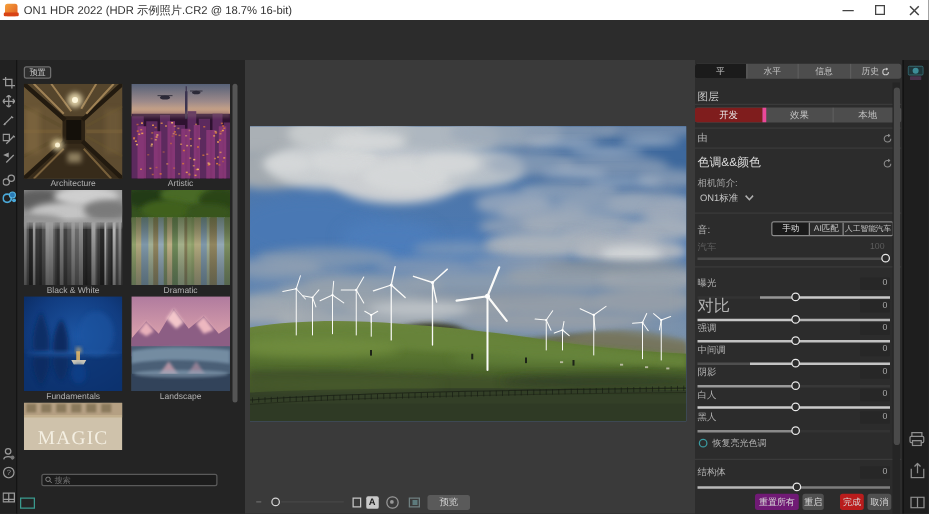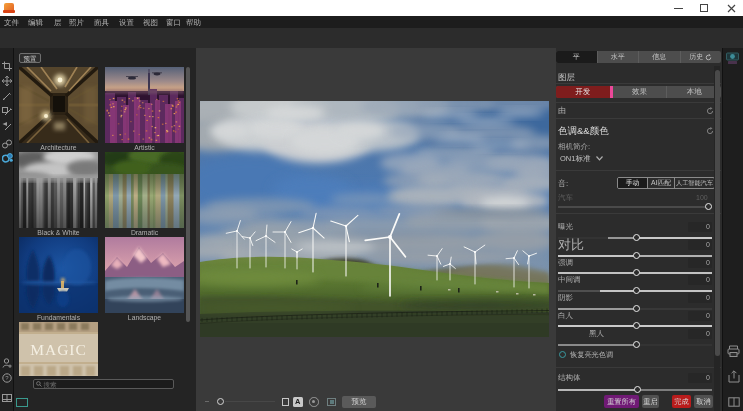--- a/index.html
+++ b/index.html
@@ -3,36 +3,26 @@
 <style>
 *{margin:0;padding:0;box-sizing:border-box}
 body{width:743px;height:411px;overflow:hidden;font-family:"Liberation Sans",sans-serif;background:#2c2c2c}
 .abs{position:absolute}
 #app{position:relative;width:743px;height:411px;overflow:hidden}
 </style></head><body>
 <div id="app">
 <div class="abs" style="left:0;top:0;width:743px;height:16px;background:#fff">
       <div class="abs" style="left:4px;top:3px;width:10px;height:10px;border-radius:2px;background:linear-gradient(135deg,#f5a23c,#e05a20)"></div>
       <div class="abs" style="left:3px;top:10px;width:12px;height:2.5px;background:#d84315;border-radius:1px"></div>
+      <div class="abs" style="left:19px;top:2px;font-size:9px;line-height:12px;color:#333;white-space:nowrap">ON1 HDR 2022 (HDR 示例照片.CR2 @ 18.7% 16-bit)</div>
       <div class="abs" style="left:674px;top:7.5px;width:9px;height:1.4px;background:#444"></div>
       <div class="abs" style="left:700px;top:4px;width:7.5px;height:7.5px;border:1.2px solid #444"></div>
       <svg class="abs" style="left:727px;top:3.5px" width="9" height="9" viewBox="0 0 9 9">
         <path d="M1,1 L8,8 M8,1 L1,8" stroke="#444" stroke-width="1.2"></path>
       </svg>
-    </div>
-    <div class="abs" style="left:0;top:16px;width:743px;height:12px;background:#1d1d1d">
-      <span class="abs" style="left:4px;top:2px;font-size:7.5px;line-height:9px;color:#b2b2b2">文件</span>
-      <span class="abs" style="left:28px;top:2px;font-size:7.5px;line-height:9px;color:#b2b2b2">编辑</span>
-      <span class="abs" style="left:54px;top:2px;font-size:7.5px;line-height:9px;color:#b2b2b2">层</span>
-      <span class="abs" style="left:69px;top:2px;font-size:7.5px;line-height:9px;color:#b2b2b2">照片</span>
-      <span class="abs" style="left:94px;top:2px;font-size:7.5px;line-height:9px;color:#b2b2b2">面具</span>
-      <span class="abs" style="left:119px;top:2px;font-size:7.5px;line-height:9px;color:#b2b2b2">设置</span>
-      <span class="abs" style="left:143px;top:2px;font-size:7.5px;line-height:9px;color:#b2b2b2">视图</span>
-      <span class="abs" style="left:166px;top:2px;font-size:7.5px;line-height:9px;color:#b2b2b2">窗口</span>
-      <span class="abs" style="left:186px;top:2px;font-size:7.5px;line-height:9px;color:#b2b2b2">帮助</span>
     </div>
     <div class="abs" style="left:0;top:48px;width:14px;height:363px;background:#212121;border-right:1px solid #111">
       <svg style="position:absolute;left:2px;top:13px" width="10" height="10" viewBox="0 0 10 10">
         <path d="M2.5,0.5 L2.5,7.5 L10,7.5 M0,2.5 L7.5,2.5 L7.5,10" stroke="#9a9a9a" fill="none" stroke-width="1"></path>
       </svg>
       <svg style="position:absolute;left:2px;top:28px" width="10" height="10" viewBox="0 0 10 10">
         <path d="M5,0.5 L5,9.5 M0.5,5 L9.5,5 M3.2,1.8 L5,0.2 L6.8,1.8 M3.2,8.2 L5,9.8 L6.8,8.2 M1.8,3.2 L0.2,5 L1.8,6.8 M8.2,3.2 L9.8,5 L8.2,6.8" stroke="#9a9a9a" fill="none" stroke-width="1"></path>
       </svg>
       <svg style="position:absolute;left:2px;top:43px" width="10" height="10" viewBox="0 0 10 10">
         <path d="M1,9 L7.5,2.5 M7,2 L8.5,3.5" stroke="#9a9a9a" fill="none" stroke-width="1"></path>
@@ -377,21 +367,21 @@
 <path d="M6,28 L12,20 L18,28 L12,32 Z" fill="#e8b0ba" filter="url(#lb)"></path>
 <path d="M0,40 L79,40 L79,76 L0,76 Z" fill="#4a5f76"></path>
 <path d="M0,44 C20,40 50,40 79,43 L79,54 C50,50 20,50 0,54 Z" fill="#7f98ad" opacity="0.8" filter="url(#lb)"></path>
 <path d="M30,52 L40,66 L20,66 Z" fill="#d8a5b2" opacity="0.75" filter="url(#lb)"></path>
 <path d="M52,52 L60,64 L44,64 Z" fill="#c495a8" opacity="0.6" filter="url(#lb)"></path>
 <rect y="62" width="79" height="14" fill="#32435a"></rect>
 <ellipse cx="40" cy="62" rx="38" ry="3" fill="#93abc0" opacity="0.55" filter="url(#lb)"></ellipse>
 </svg>
       </div>
       <div style="position:absolute;left:85px;top:266px;width:91px;font-size:6.8px;color:#b2b2b2;text-align:center">Landscape</div>
-      <div style="position:absolute;left:5px;top:274px;width:79px;height:56px;overflow:hidden">
+      <div style="position:absolute;left:5px;top:274px;width:79px;height:38px;overflow:hidden">
         <svg width="79" height="54" viewBox="0 0 79 54" style="display:block">
 <defs>
             <filter id="mb" x="-40%" y="-40%" width="180%" height="180%">
               <feGaussianBlur stdDeviation="1"></feGaussianBlur>
             </filter>
           </defs>
 <rect width="79" height="54" fill="#cfc2ab"></rect>
 <rect width="79" height="10" fill="#b5a083"></rect>
 <g fill="#8a795c" filter="url(#mb)">
 <rect x="2" y="1" width="8" height="7"></rect>
@@ -752,21 +742,21 @@
       <div style="position:absolute;left:76.5px;top:239.2px;width:7px;height:7px;border:1.6px solid #e9e9e9;border-radius:50%;box-sizing:border-box;background:#2c2c2c"></div>
       <div style="position:absolute;left:2px;top:245px;font-size:7.5px;line-height:9.5px;color:#b2b2b2;white-space:nowrap;">阴影</div>
       <div style="position:absolute;left:132px;top:245px;width:24px;height:10px;background:#272727;border-radius:1px;color:#aaa;font-size:7px;line-height:10px;text-align:right;padding-right:2px;box-sizing:border-box">0</div>
       <div style="position:absolute;left:2px;top:260px;width:78px;height:1.6px;background:#9a9a9a"></div>
       <div style="position:absolute;left:80px;top:260px;width:76px;height:1.6px;background:#383838"></div>
       <div style="position:absolute;left:76.5px;top:257.2px;width:7px;height:7px;border:1.6px solid #e9e9e9;border-radius:50%;box-sizing:border-box;background:#2c2c2c"></div>
       <div style="position:absolute;left:2px;top:263px;font-size:7.5px;line-height:9.5px;color:#b2b2b2;white-space:nowrap;">白人</div>
       <div style="position:absolute;left:132px;top:263px;width:24px;height:10px;background:#272727;border-radius:1px;color:#aaa;font-size:7px;line-height:10px;text-align:right;padding-right:2px;box-sizing:border-box">0</div>
       <div style="position:absolute;left:2px;top:277px;width:154px;height:1.6px;background:#cacaca"></div>
       <div style="position:absolute;left:76.5px;top:274.2px;width:7px;height:7px;border:1.6px solid #e9e9e9;border-radius:50%;box-sizing:border-box;background:#2c2c2c"></div>
-      <div style="position:absolute;left:2px;top:281px;font-size:7.5px;line-height:9.5px;color:#b2b2b2;white-space:nowrap;margin-left:31px;">黑人</div>
+      <div style="position:absolute;left:2px;top:281px;font-size:7.5px;line-height:9.5px;color:#b2b2b2;white-space:nowrap;">黑人</div>
       <div style="position:absolute;left:132px;top:281px;width:24px;height:10px;background:#272727;border-radius:1px;color:#aaa;font-size:7px;line-height:10px;text-align:right;padding-right:2px;box-sizing:border-box">0</div>
       <div style="position:absolute;left:2px;top:296px;width:78px;height:1.6px;background:#8a8a8a"></div>
       <div style="position:absolute;left:80px;top:296px;width:76px;height:1.6px;background:#333"></div>
       <div style="position:absolute;left:76.5px;top:293.2px;width:7px;height:7px;border:1.6px solid #e9e9e9;border-radius:50%;box-sizing:border-box;background:#2c2c2c"></div>
       <div style="position:absolute;left:3px;top:303px;width:7px;height:7px;border:1.4px solid #3a9aa0;border-radius:50%;box-sizing:border-box"></div>
       <div style="position:absolute;left:14px;top:302px;font-size:7.2px;line-height:9.2px;color:#b2b2b2;white-space:nowrap;">恢复亮光色调</div>
       <div style="position:absolute;left:0;top:319px;width:165px;height:1px;background:#3a3a3a"></div>
       <div style="position:absolute;left:2px;top:325px;font-size:7.5px;line-height:9.5px;color:#b2b2b2;white-space:nowrap;">结构体</div>
       <div style="position:absolute;left:132px;top:325px;width:24px;height:10px;background:#272727;border-radius:1px;color:#aaa;font-size:7px;line-height:10px;text-align:right;padding-right:2px;box-sizing:border-box">0</div>
       <div style="position:absolute;left:2px;top:341px;width:79px;height:1.6px;background:#b8b8b8"></div>

